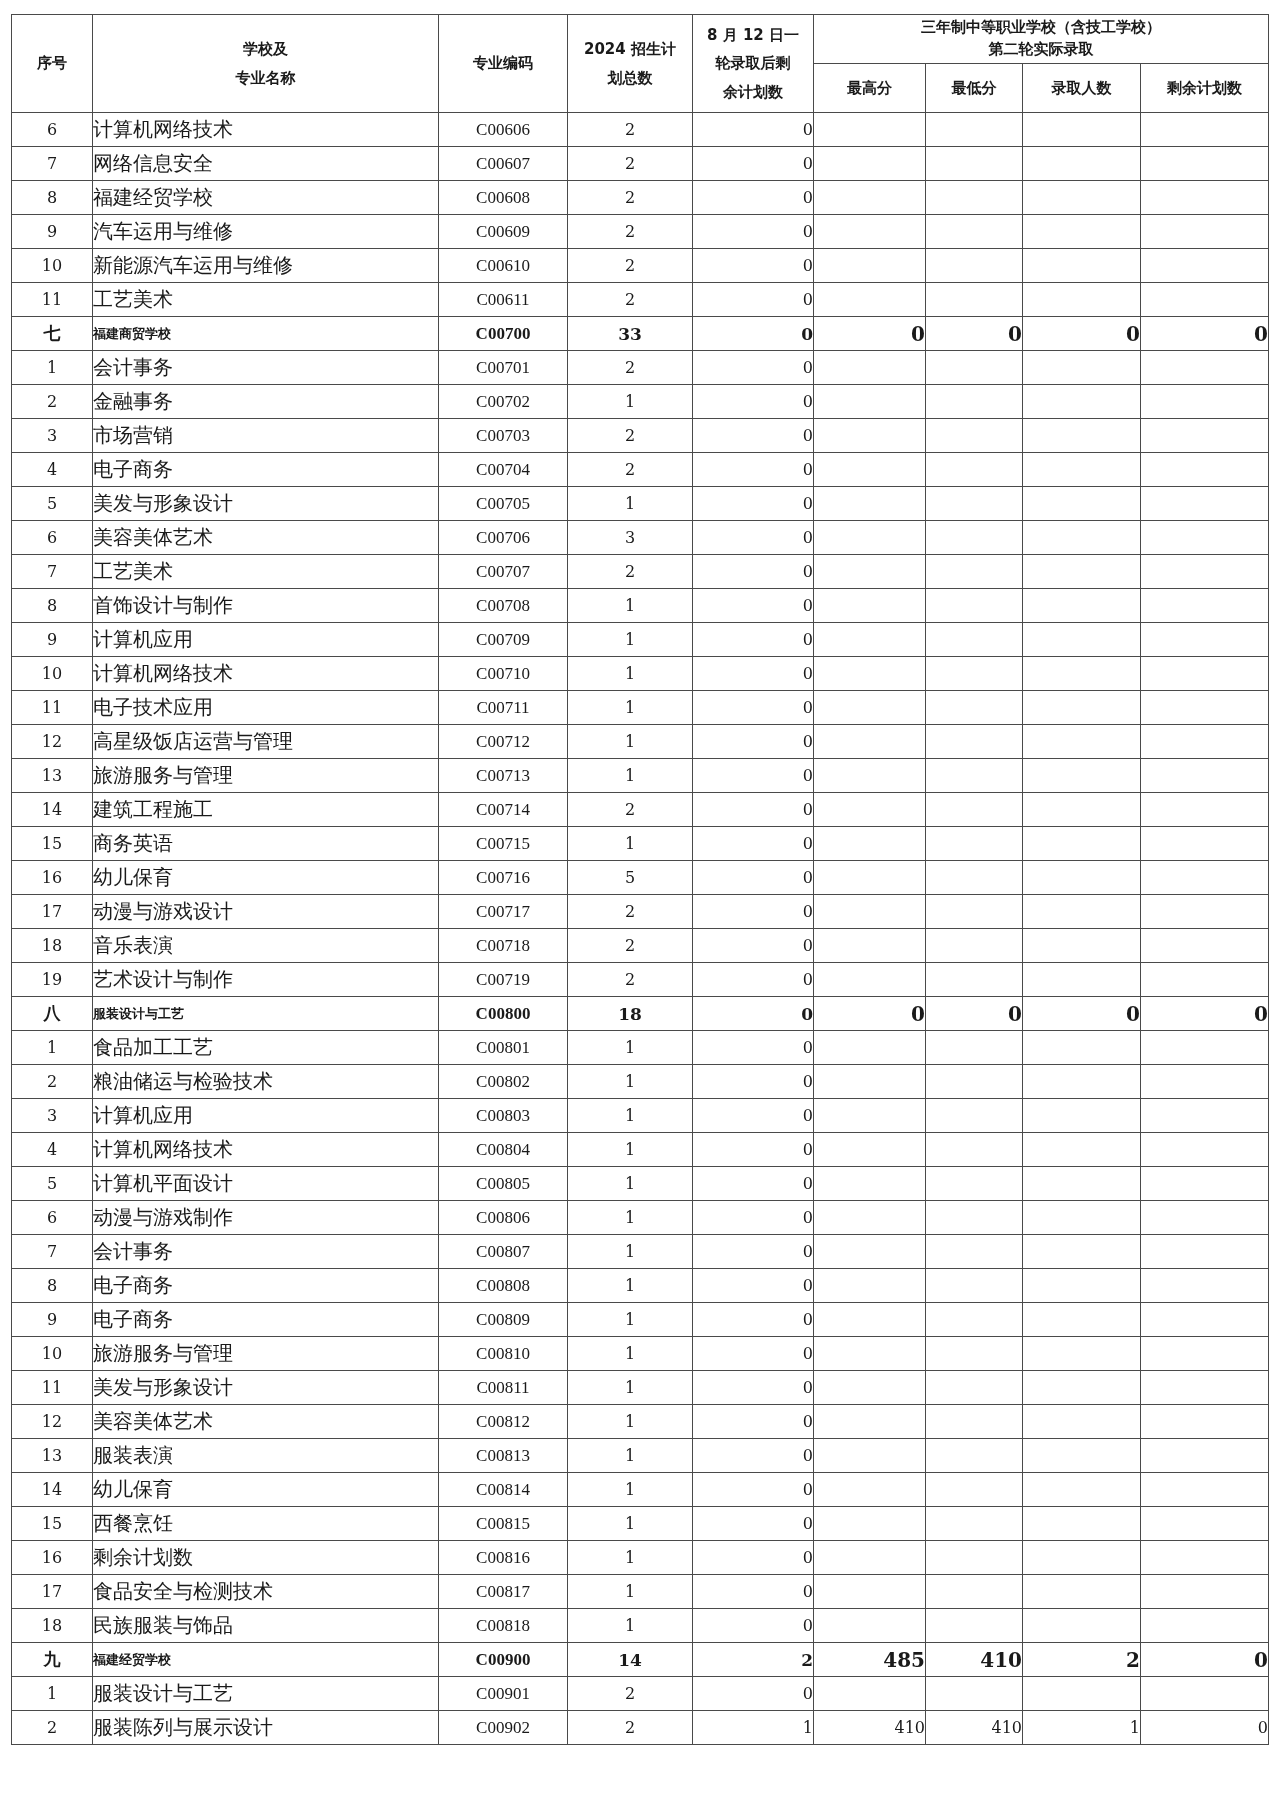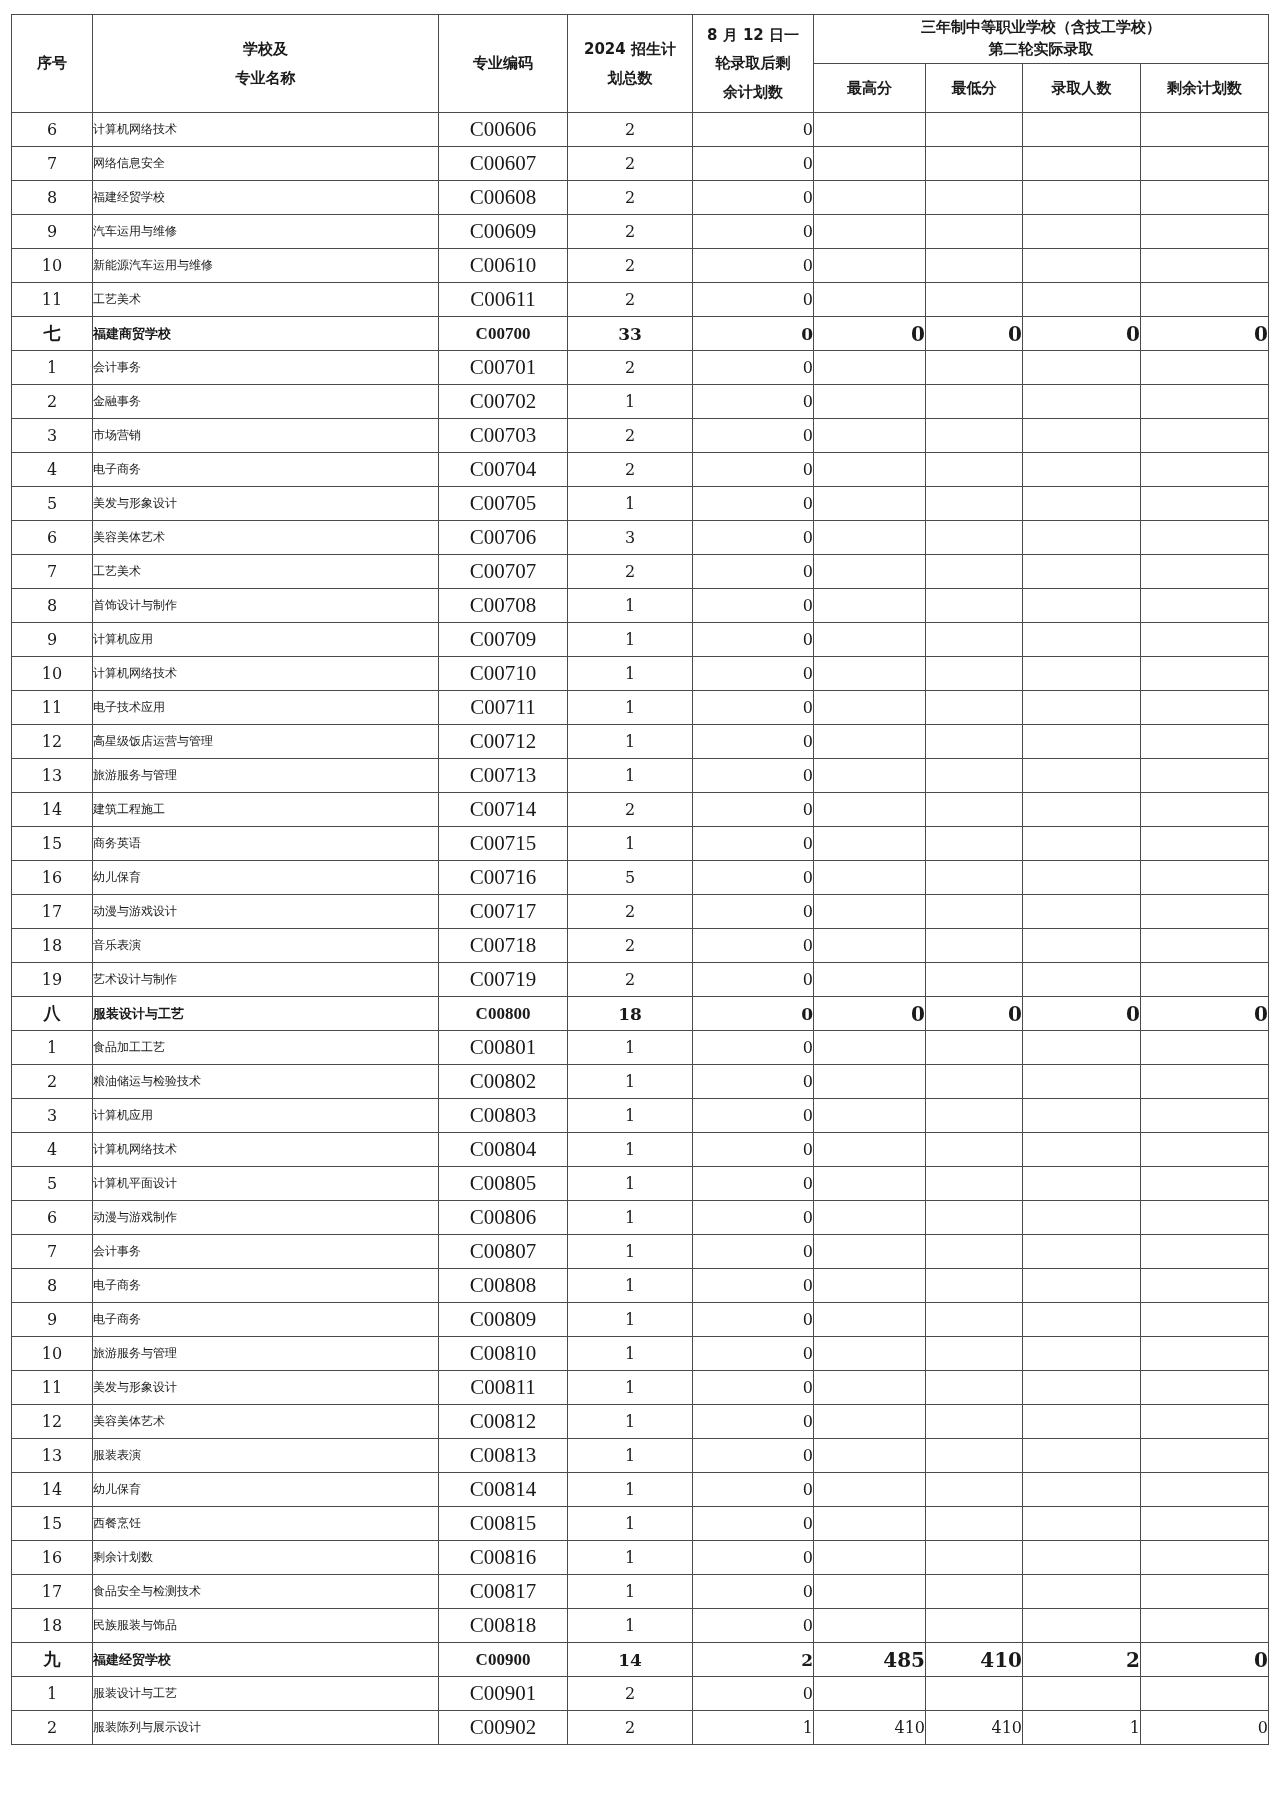--- a/index.html
+++ b/index.html
@@ -12,22 +12,22 @@
   table.admit td, table.admit th {
     border: 1.3px solid #4a4a4a; padding: 0; overflow: hidden; white-space: nowrap;
   }
   th { font-weight: bold; font-size: 15px; text-align: center; vertical-align: middle;
        font-family: "DejaVu Sans", "Liberation Sans", sans-serif; line-height: 1.9; }
   th.group { height: 48px; line-height: 1.45; }
   th.sub { height: 48px; }
   tbody tr { height: 34px; }
   td { font-size: 16px; }
   td.seq { text-align: center; }
-  td.name { text-align: left; padding-left: 10px; font-family: "DejaVu Sans", "Liberation Sans", sans-serif; font-size: 12px; }
-  td.code { text-align: center; font-family: "Liberation Serif", serif; font-size: 21px; }
+  td.name { text-align: left; padding-left: 10px; font-family: "DejaVu Sans", "Liberation Sans", sans-serif; font-size: 20px; }
+  td.code { text-align: center; font-family: "Liberation Serif", serif; font-size: 17px; }
   td.num { text-align: center; }
   td.rnum { text-align: right; padding-right: 10px; }
   tr.school td { font-weight: bold; font-size: 17px; }
   tr.school td.name { font-size: 13px; }
   tr.school td.score { font-size: 20px; }
   .stack { display: block; }
 </style>
 </head>
 <body>
 

